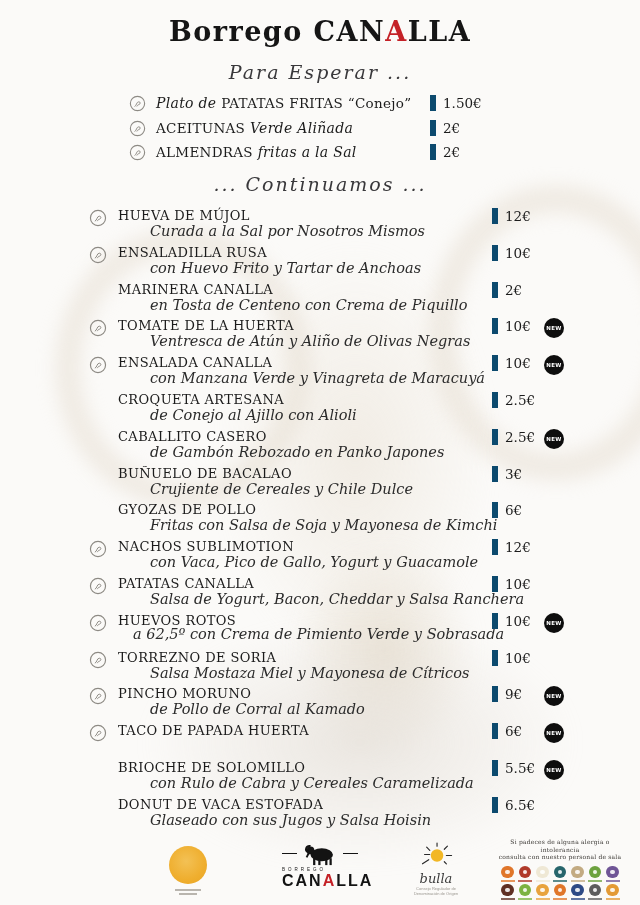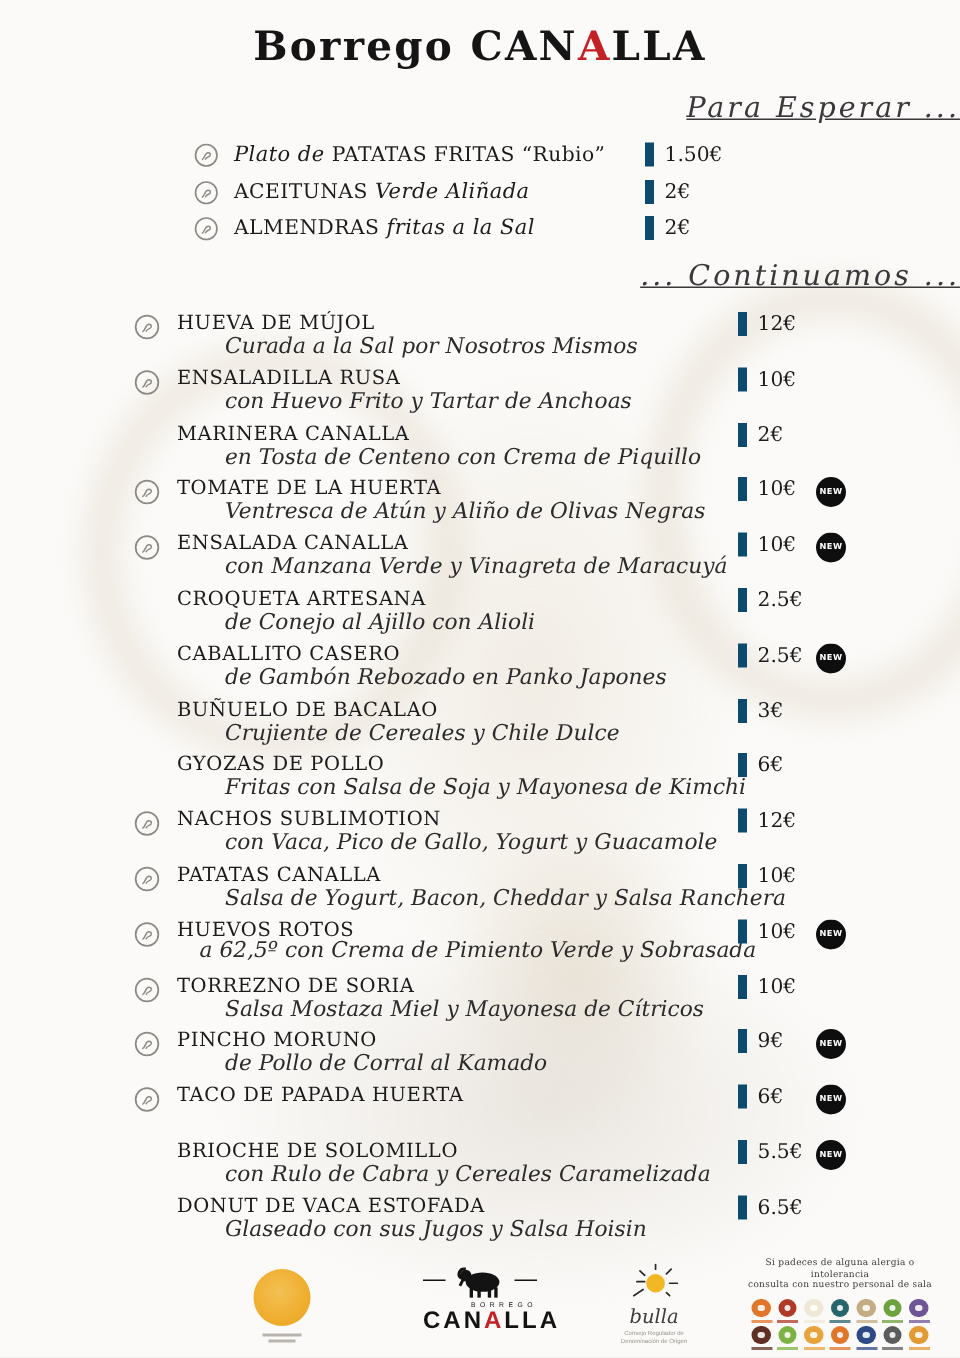--- a/index.html
+++ b/index.html
@@ -5,22 +5,22 @@
   html,body{margin:0;padding:0;background:#e8e8e8;}
   .page{position:relative;width:640px;height:905px;margin:0 auto;background:#fbfaf8;overflow:hidden;
         font-family:"DejaVu Serif",serif;color:#1c1c1c;}
   
   .wm{position:absolute;filter:blur(9px);opacity:.55;pointer-events:none;}
   .wm.ring{border-style:solid;border-color:#e7dfd3;border-radius:50%;background:transparent;}
   
   .title{position:absolute;top:16px;left:0;width:100%;text-align:center;
          font-size:27px;font-weight:bold;letter-spacing:1.5px;color:#151515;}
   .accent{color:#c42127;}
-  .script-h{position:absolute;left:0;width:100%;text-align:right;font-style:italic;
-            font-size:19px;letter-spacing:2px;color:#39383b;text-decoration:underline;}
+  .script-h{position:absolute;left:0;width:100%;text-align:center;font-style:italic;
+            font-size:19px;letter-spacing:2px;color:#39383b;}
   .script-h.h1{top:61px;}
   .script-h.h2{top:173px;}
   
   .starters{position:absolute;top:94px;left:0;right:0;}
   .s-row{position:relative;height:24.5px;}
   .s-row .stamp{position:absolute;left:129px;top:1px;width:17px;height:17px;}
   .s-text{position:absolute;left:156px;top:1px;font-size:13.5px;letter-spacing:.3px;white-space:nowrap;}
   .s-text em{font-style:italic;font-size:14px;}
   .price{border-left:6px solid #0c4a6e;padding-left:7px;font-size:13.5px;line-height:16px;
          display:inline-block;white-space:nowrap;}
@@ -38,21 +38,21 @@
              justify-content:center;font-family:"DejaVu Sans",sans-serif;font-size:5.5px;font-weight:bold;
              letter-spacing:.3px;}
   
   .footer{position:absolute;top:836px;left:0;right:0;height:69px;}
   .logo-left{position:absolute;left:160px;top:10px;width:56px;text-align:center;}
   .sun-circle{width:38px;height:38px;border-radius:50%;margin:0 auto;
               background:radial-gradient(circle at 45% 40%,#f3c155 0%,#efae2e 60%,#e8a424 100%);}
   .tiny-bar{height:2px;background:#b9b5ae;margin:2px auto 0;}
   .w26{width:26px;margin-top:5px;}
   .w18{width:18px;}
-  .logo-center{position:absolute;left:282px;top:4px;width:76px;text-align:right;color:#131313;}
+  .logo-center{position:absolute;left:282px;top:4px;width:76px;text-align:left;color:#131313;}
   .ram-row{display:flex;align-items:center;justify-content:center;gap:4px;}
   .rule{display:inline-block;width:15px;height:1px;background:#131313;}
   .brand-small{font-family:"Liberation Sans",sans-serif;font-size:4.5px;letter-spacing:3px;margin-top:1px;}
   .brand-big{font-family:"Liberation Sans",sans-serif;font-weight:bold;font-size:16px;letter-spacing:2px;margin-top:0px;}
   .logo-bulla{position:absolute;left:404px;top:6px;width:64px;text-align:center;}
   .bulla-name{font-style:italic;font-size:13px;color:#3c3c3c;margin-top:-2px;}
   .bulla-tag{font-family:"Liberation Sans",sans-serif;font-size:4px;color:#9a968f;line-height:5px;}
   .allergy{position:absolute;left:490px;top:2px;width:140px;text-align:center;}
   .allergy-text{font-size:6px;line-height:7.5px;color:#3d3a36;letter-spacing:.2px;}
   .allergen-grid{display:flex;flex-wrap:wrap;width:128px;margin:4px auto 0;justify-content:center;}
@@ -77,21 +77,21 @@
   <div class="title"><span>Borrego CAN</span><span class="accent">A</span><span>LLA</span></div>
 
   <div class="script-h h1">Para Esperar ...</div>
 
   <div class="starters">
     <div class="s-row">
       <span class="stamp"><svg viewBox="0 0 20 20" width="100%" height="100%">
             <circle cx="10" cy="10" r="8.4" fill="none" stroke="#8d8a84" stroke-width="1.3"></circle>
             <path d="M6.5 13.5c2.5-.5 2-5.5 5-5.5 2.2 0 2.2 2.6.3 3.2-1.5.5-2.3 1.4-2.6 2.3" fill="none" stroke="#8d8a84" stroke-width="1.1"></path>
           </svg></span>
-      <span class="s-text"><em>Plato de </em><span>PATATAS FRITAS “Rubio”</span><em></em></span>
+      <span class="s-text"><em>Plato de </em><span>PATATAS FRITAS “Conejo”</span><em></em></span>
       <span class="price">1.50€</span>
     </div>
     <div class="s-row">
       <span class="stamp"><svg viewBox="0 0 20 20" width="100%" height="100%">
             <circle cx="10" cy="10" r="8.4" fill="none" stroke="#8d8a84" stroke-width="1.3"></circle>
             <path d="M6.5 13.5c2.5-.5 2-5.5 5-5.5 2.2 0 2.2 2.6.3 3.2-1.5.5-2.3 1.4-2.6 2.3" fill="none" stroke="#8d8a84" stroke-width="1.1"></path>
           </svg></span>
       <span class="s-text"><em></em><span>ACEITUNAS</span><em> Verde Aliñada</em></span>
       <span class="price">2€</span>
     </div>

